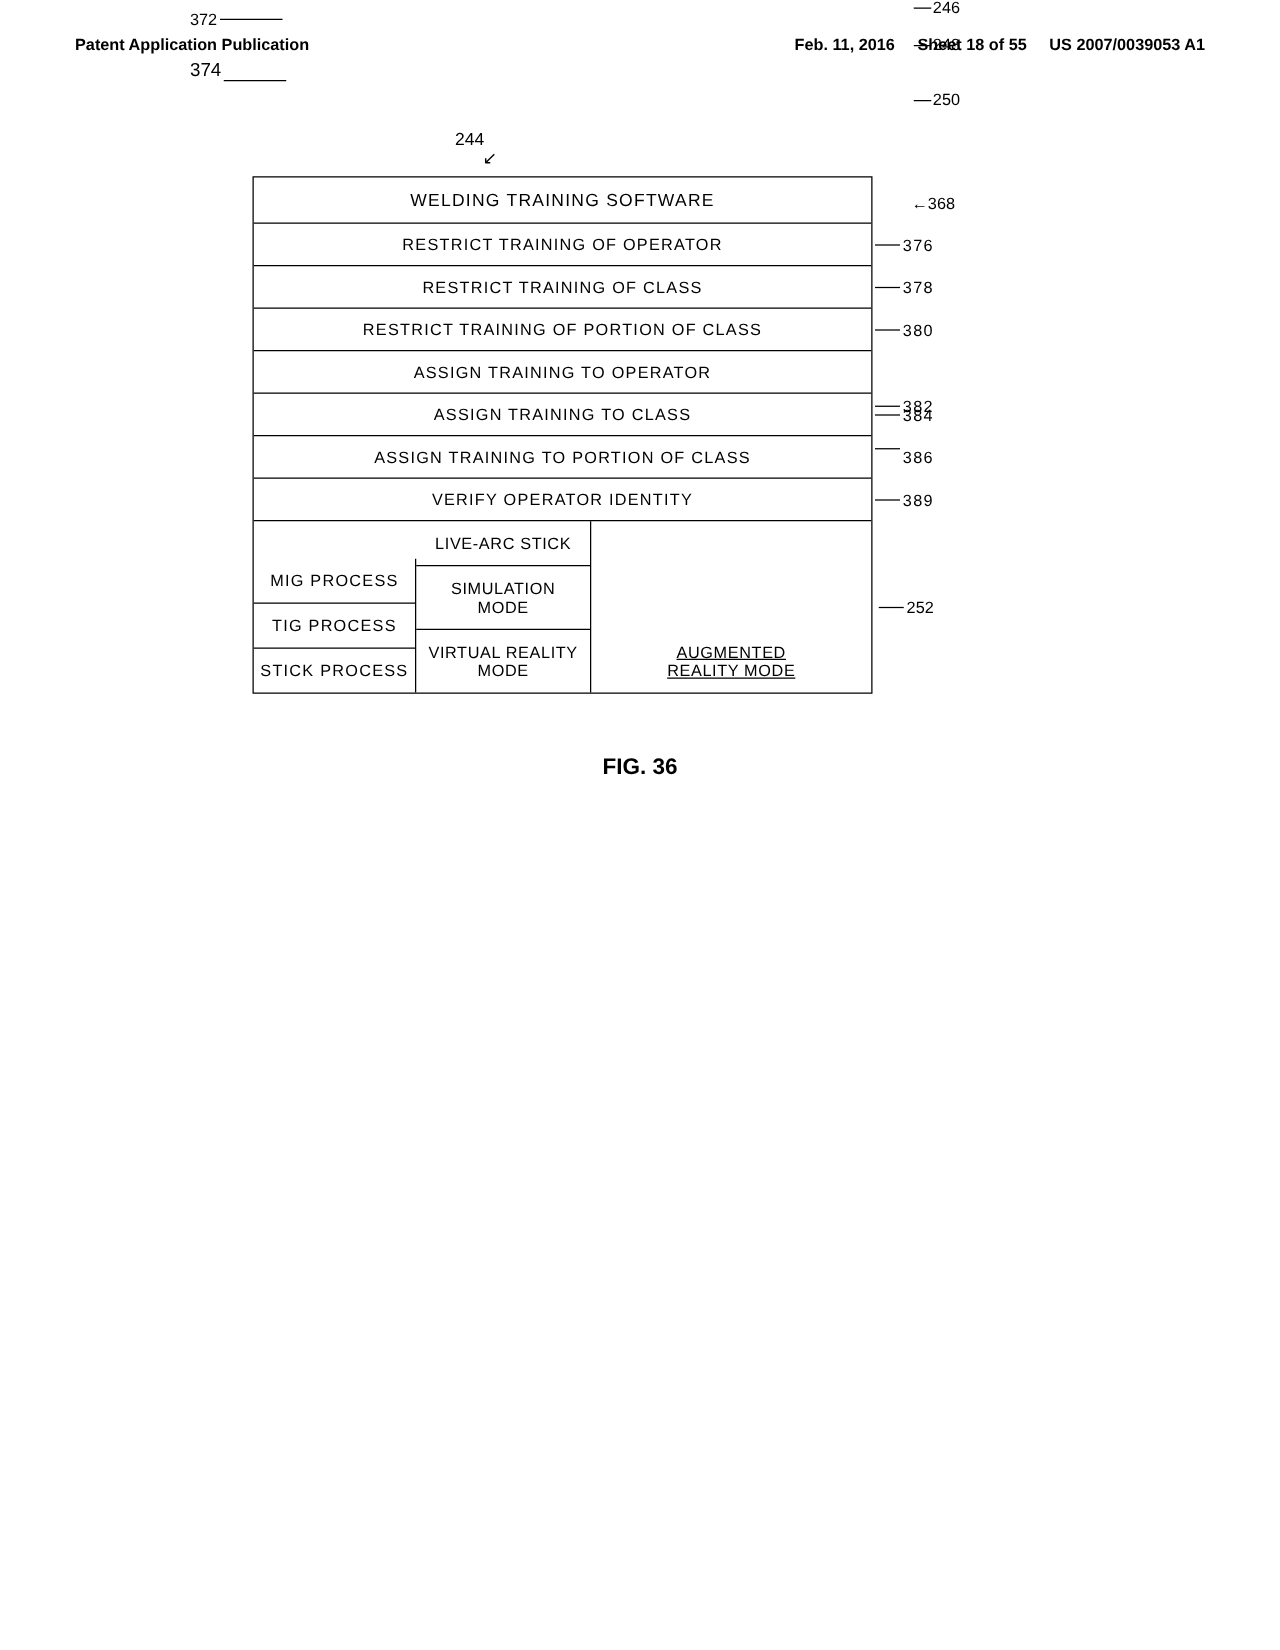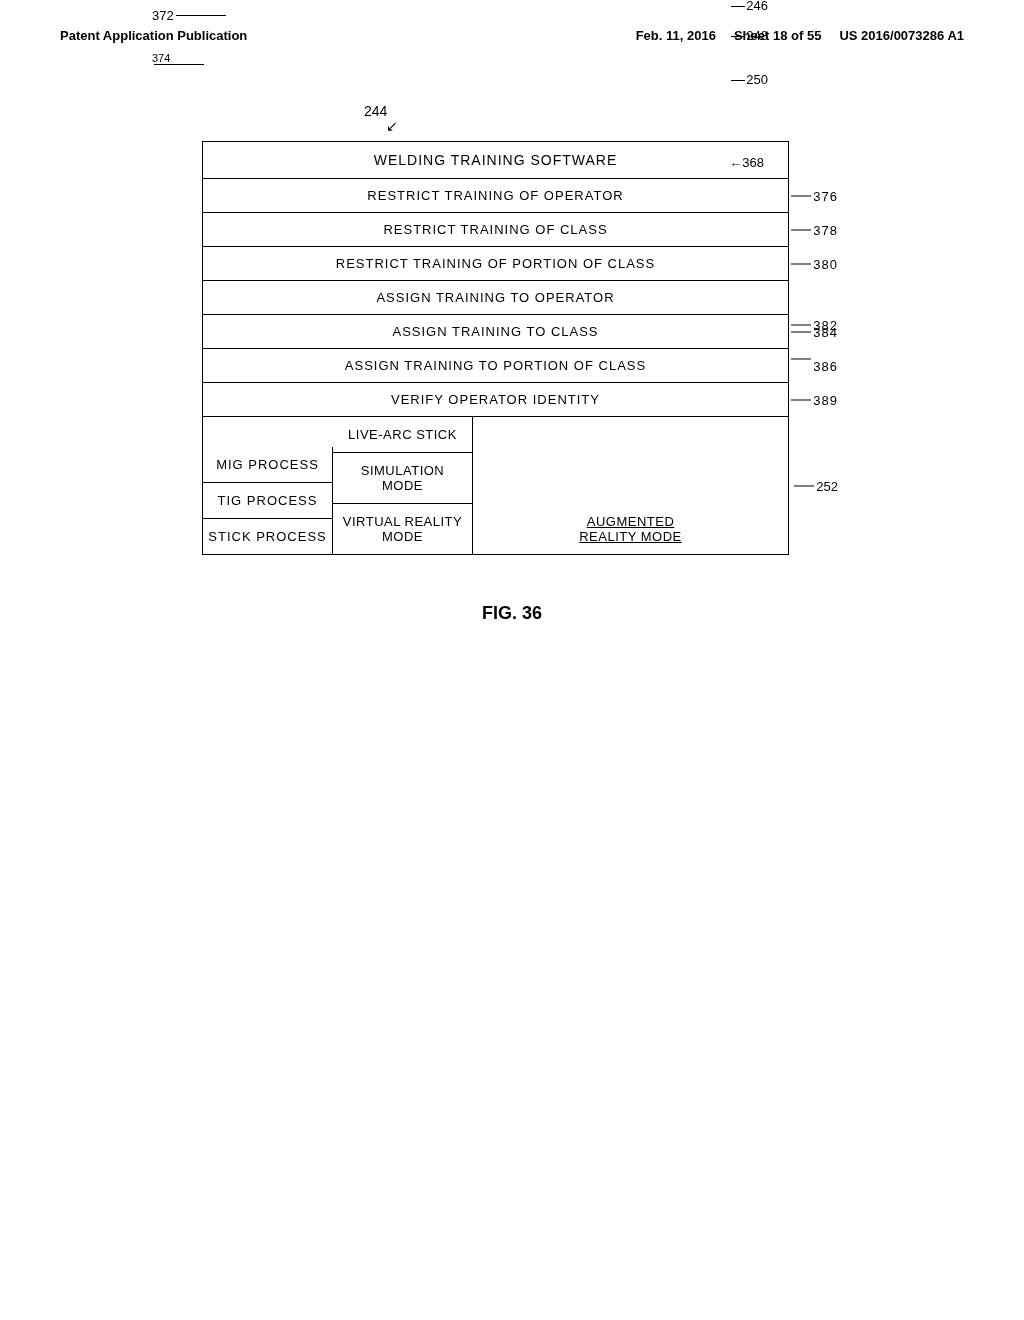--- a/index.html
+++ b/index.html
@@ -28,21 +28,21 @@
       position: relative;
       margin: 60px auto 0 auto;
       width: 740px;
     }
 
     
     .main-box {
       position: absolute;
       top: 38px;
       left: 60px;
-      width: 587px;
+      width: 496px;
       border: 1.5px solid #000;
     }
 
     
     .title-row {
       text-align: center;
       font-size: 14px;
       font-weight: normal;
       letter-spacing: 1px;
       padding: 10px 6px;
@@ -137,21 +137,21 @@
 
 <div class="page-header">
   <div class="left">
     <span>Patent Application Publication</span>
   </div>
   <div class="right">
     <span>Feb. 11, 2016</span>
     &nbsp;&nbsp;&nbsp;
     <span>Sheet 18 of 55</span>
     &nbsp;&nbsp;&nbsp;
-    <span>US 2016/0073286 A1</span>
+    <span>US 2007/0039053 A1</span>
   </div>
 </div>
 
 <div class="diagram-area">
 
   <div style="position:absolute; top:0; left:222px; font-size:14px; color:#000;">244</div>
 
   <div style="position:absolute; top:16px; left:244px; font-size:14px; color:#000; line-height:1;">↙</div>
 
   <div style="position:absolute; top:52px; right:118px; font-size:13px; color:#000;">
@@ -266,21 +266,21 @@
 
     </div>
 
   </div>
 
   <div style="position:absolute; bottom:80px; left:10px; font-size:13px; color:#000; display:flex; align-items:center;">
     <span>372</span>
       <span style="display:inline-block; width:50px; height:1px; background:#000; margin-left:2px;"></span>
   </div>
 
-  <div style="position:absolute; bottom:38px; left:10px; font-size:11px; color:#000; display:flex; align-items:flex-start;flex-direction:column;">
+  <div style="position:absolute; bottom:38px; left:10px; font-size:15px; color:#000; display:flex; align-items:flex-end;">
     <span>374</span>
       <span style="display:inline-block; width:50px; height:1px; background:#000; margin-left:2px;"></span>
   </div>
 
   <div style="position:absolute; right:114px; bottom:90px; font-size:13px; color:#000;">
     <span style="display:inline-block; width:14px; height:1px; background:#000; margin-right:1px; vertical-align:middle;"></span><span>246</span>
   </div>
   <div style="position:absolute; right:114px; bottom:60px; font-size:13px; color:#000;">
     <span style="display:inline-block; width:14px; height:1px; background:#000; margin-right:1px; vertical-align:middle;"></span><span>248</span>
   </div>

